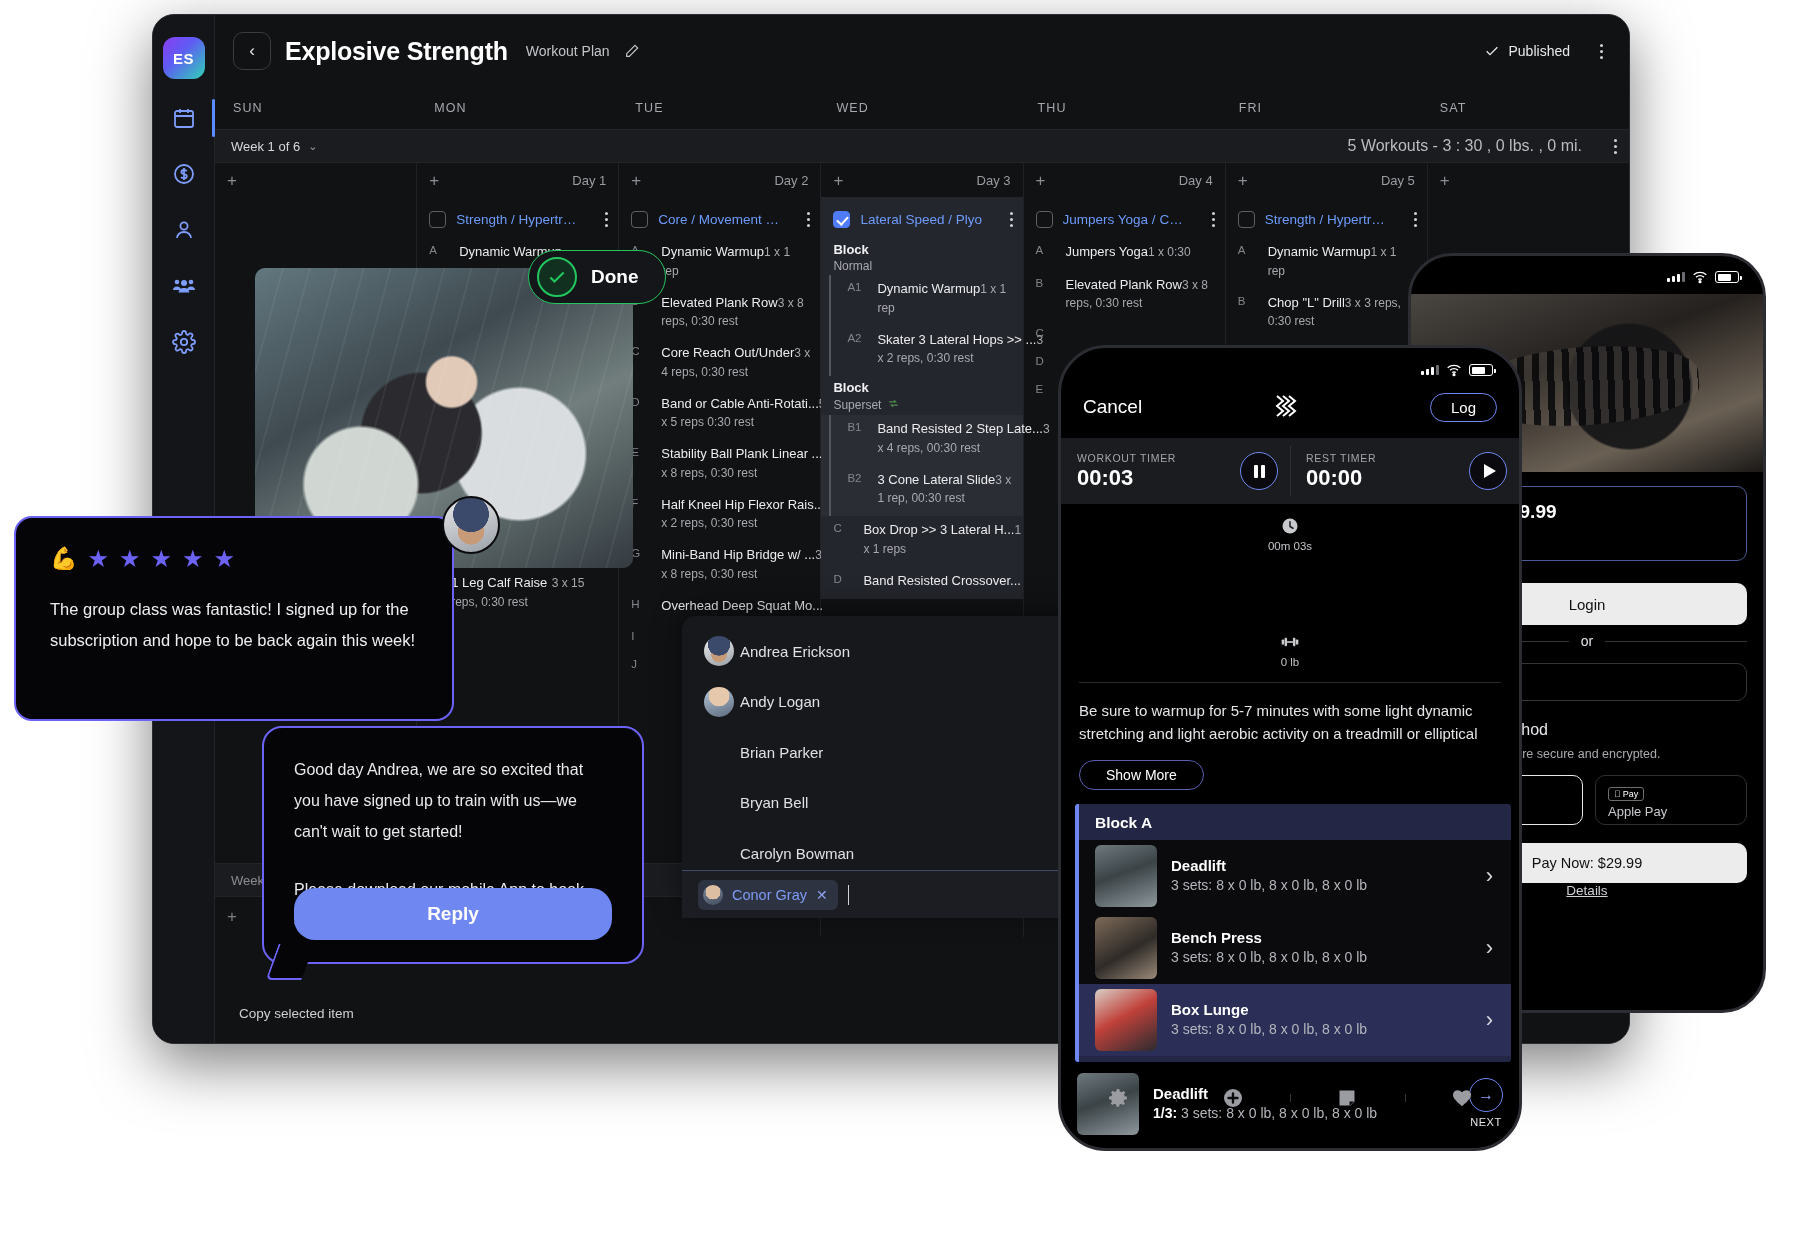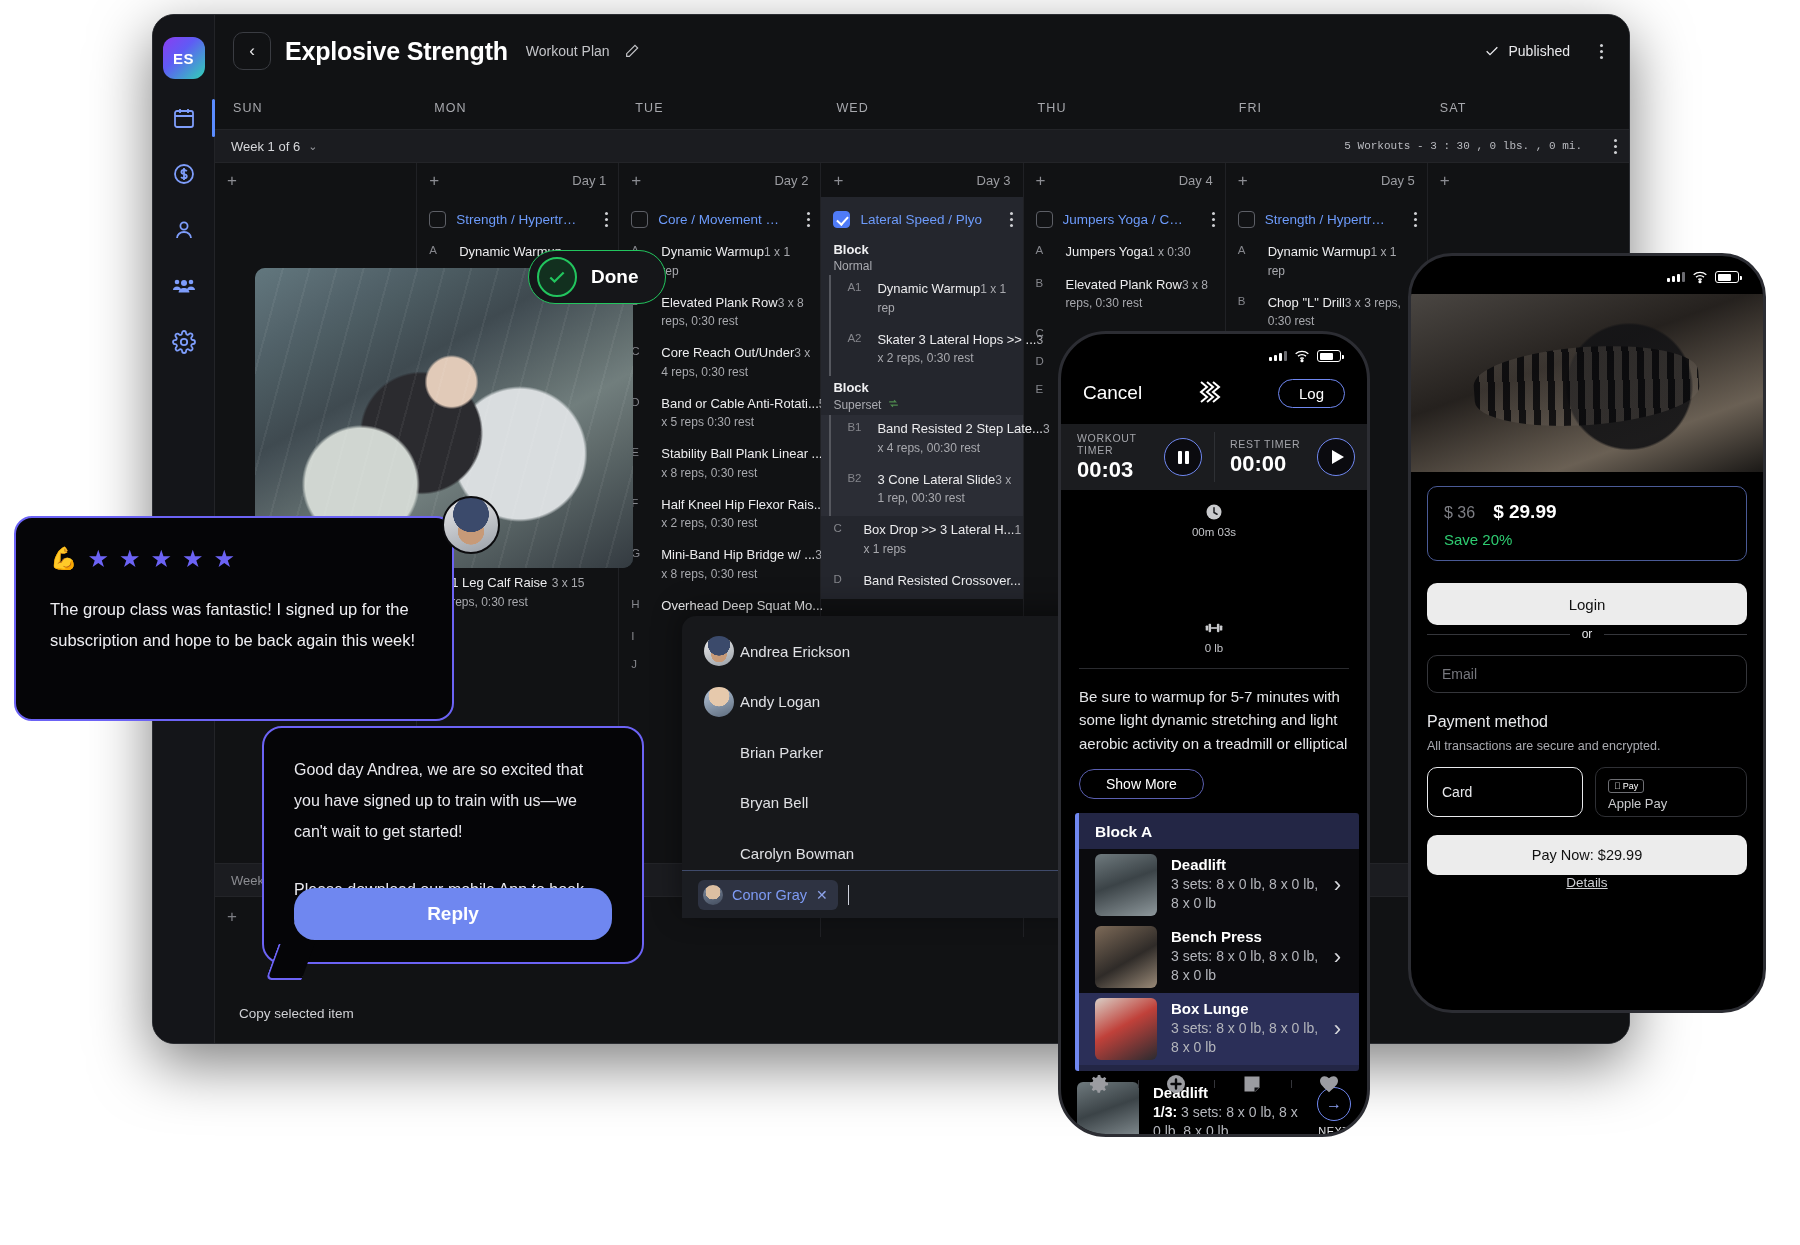--- a/index.html
+++ b/index.html
@@ -72,21 +72,21 @@
   }
   .daybar span { flex:1 0 0; padding-left: 12px; }
 
   .weekbar {
     height: 34px; background:#1b1c20; display:flex; align-items:center;
     padding: 0 12px 0 16px; border-top:1px solid #232428; border-bottom:1px solid #232428;
   }
   .weekbar .wk { color:#d6d7da; font-size:13px; }
   .weekbar .chev { color:#9a9ba0; margin-left:8px; font-size:11px; }
   .weekbar .spacer { flex:1; }
-  .weekbar .summary { color:#babbc0; font-size:11px;font-family:Liberation Mono, monospace; }
+  .weekbar .summary { color:#babbc0; font-size:16px; }
   .weekbar .dots { margin-left:16px; }
 
   .grid { display:flex; height: 700px; }
   .col {
     flex: 1 0 0; border-right:1px solid #202125; position:relative; min-width:0;
   }
   .col-head { height: 34px; display:flex; align-items:center; padding: 0 12px; }
   .col-head .plus { color:#8c8d93; font-size:17px; line-height:1; }
   .col-head .sp { flex:1; }
   .col-head .dayn { color:#9b9ca1; font-size:13px; }
@@ -230,21 +230,21 @@
     display:flex; align-items:center; gap: 9px; background:#2e3342;
     border-radius: 6px; padding: 5px 10px 5px 5px; color:#7e9bf5; font-size: 14.5px;
   }
   .chip .cav { width:20px; height:20px; border-radius:50%;
     background: radial-gradient(circle at 50% 35%,#dcbfa2 0 45%,transparent 46%), linear-gradient(160deg,#7e8ba0,#434d5e); }
   .chip .x { color:#8da2e8; font-size: 14px; }
   .caret { width: 1.5px; height: 20px; background:#cfd2dc; }
 
   
   .phone {
-    position:absolute; left: 1058px; top: 331px; width: 312px; height: 806px;
+    position:absolute; left: 1058px; top: 345px; width: 464px; height: 806px;
     background:#000; border-radius: 48px; border: 3px solid #2c2d33;
     overflow:hidden;
   }
   .phone-status {
     height: 36px; display:flex; align-items:center; justify-content:flex-end;
     padding: 8px 26px 0 0; gap: 7px;
   }
   .sig { display:flex; align-items:flex-end; gap:2px; }
   .sig i { width:3px; background:#fff; display:block; border-radius:1px; }
   .sig i:nth-child(1){height:4px;} .sig i:nth-child(2){height:6px;}
@@ -333,21 +333,21 @@
   }
   .price-box {
     margin: 14px 16px 0 16px; border:1px solid #4a5a96; border-radius: 10px; padding: 14px 16px 12px 16px;
   }
   .price-line { display:flex; align-items:baseline; gap: 18px; }
   .price-old { color:#7d7e84; font-size: 16px; }
   .price-new { color:#fff; font-size: 19px; font-weight:700; }
   .price-save { color:#2ecc71; font-size: 15px; margin-top: 8px; }
   .login-btn { margin: 22px 16px 0 16px; height: 42px; background:#ececec; color:#111;
     border-radius: 10px; display:flex; align-items:center; justify-content:center; font-size: 15px; }
-  .or-row { display:flex; align-items:center; gap: 12px; margin: 2px 16px 0 16px; color:#e4e5e8; font-size: 12px; }
+  .or-row { display:flex; align-items:center; gap: 12px; margin: 8px 16px 0 16px; color:#e4e5e8; font-size: 14px; }
   .or-row .ln { flex:1; height:1px; background:#35363b; }
   .email-field { margin: 14px 16px 0 16px; height: 38px; border:1px solid #35363b; border-radius: 10px;
     display:flex; align-items:center; padding: 0 14px; color:#76777d; font-size: 14px; }
   .pm-title { color:#e8e9ec; font-size: 16px; margin: 20px 0 0 16px; }
   .pm-note { color:#a9aab0; font-size: 12.5px; margin: 8px 0 0 16px; }
   .pm-row { display:flex; gap: 12px; margin: 14px 16px 0 16px; }
   .pm-card { flex:1; height: 50px; border:1.6px solid #e8e9ec; border-radius: 10px;
     display:flex; align-items:center; padding: 0 14px; color:#e8e9ec; font-size: 14px; }
   .pm-apple { flex:1; height: 50px; border:1px solid #2f3035; border-radius: 10px; padding: 7px 12px; }
   .pm-apple .ap { display:inline-flex; align-items:center; gap:2px; border:1px solid #6d6e73; border-radius:3px;

